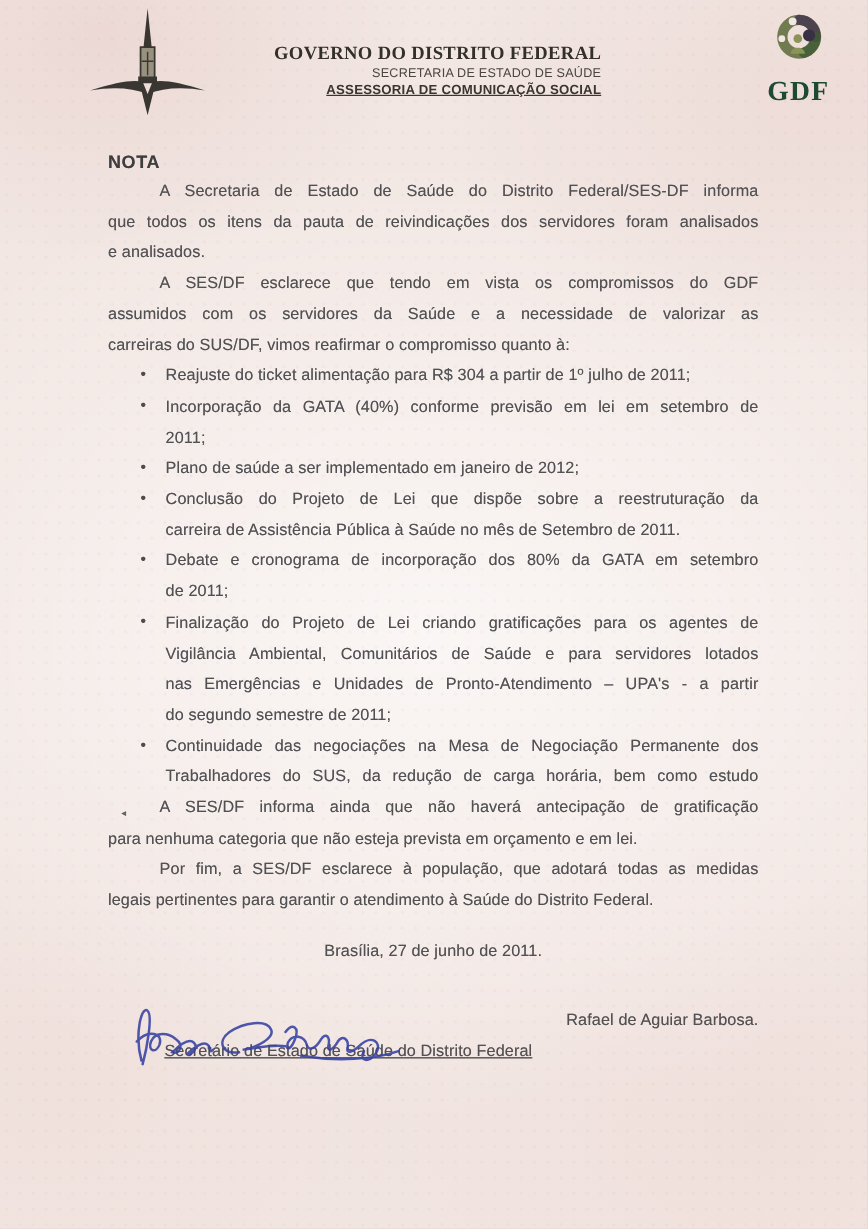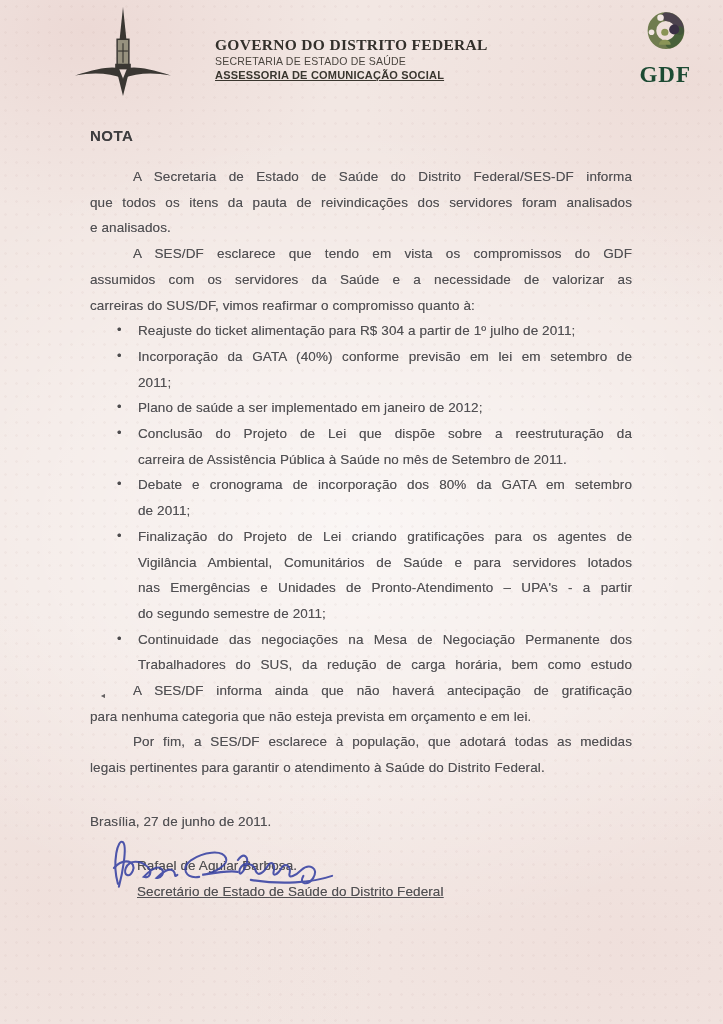--- a/index.html
+++ b/index.html
@@ -17,22 +17,22 @@
       radial-gradient(ellipse 760px 560px at 50% 52%, rgba(255,255,255,.65), transparent 72%),
       radial-gradient(ellipse 620px 420px at 88% 92%, rgba(236,214,210,.45), transparent 66%),
       radial-gradient(ellipse 520px 440px at 6% 88%, rgba(236,215,210,.42), transparent 66%);
     background-size:11px 13px, auto, auto, auto, auto, auto;
     font-family:"Liberation Sans", sans-serif;
     color:#515053;
   }
   
   .monument{position:absolute;left:74px;top:6px;}
   .org-block{
-    position:absolute;left:215px;top:36px;width:300px;
-    text-align:left;color:#3a362f;
+    position:absolute;left:201px;top:36px;width:300px;
+    text-align:right;color:#3a362f;
   }
   .org-name{
     font-family:"Liberation Serif", serif;
     font-weight:bold;font-size:15.5px;letter-spacing:.3px;
     color:#33302b;line-height:17px;
   }
   .org-dept{font-size:10.5px;letter-spacing:.2px;color:#4a453f;line-height:14px;margin-top:1px;}
   .org-unit{font-size:11px;font-weight:bold;letter-spacing:.2px;color:#3a362f;line-height:14px;text-decoration:underline;}
   .gdf-block{position:absolute;left:601px;top:8px;width:90px;text-align:right;}
   .gdf-label{
@@ -41,41 +41,41 @@
     color:#1c4a33;line-height:24px;margin-top:1px;
   }
   
   .doc-body{
     position:absolute;left:90px;top:126px;width:542px;
     font-size:13.5px;letter-spacing:.1px;
     text-shadow:0 0 .4px rgba(81,80,83,.55);
   }
   .doc-title{
     font-weight:bold;font-size:15px;letter-spacing:.5px;
-    color:#3e3d3f;line-height:20px;margin-bottom:18px;
+    color:#3e3d3f;line-height:20px;
   }
   .line{
     line-height:25.7px;
     text-align:justify;text-align-last:justify;
     hyphens:none;
   }
   .line.last{text-align-last:left;}
   .paragraph{position:relative;}
   .paragraph.indent > .line.first{padding-left:43px;}
   .paragraph .lead-marker{
     position:absolute;left:11px;top:5px;
     font-size:8px;color:#4c4b4d;opacity:.85;
   }
   .bullet-item{position:relative;padding-left:48px;}
   .bullet-item .lead-marker{
     position:absolute;left:27px;top:-1px;
     font-size:13px;color:#4c4b4d;
   }
-  .date-line{margin-top:28px;text-align:left;line-height:26px;}
-  .sig-name{margin-top:18px;padding-left:47px;line-height:26px;}
+  .date-line{margin-top:17px;text-align:center;line-height:26px;}
+  .sig-name{margin-top:31px;padding-left:47px;line-height:26px;text-align:right;}
   .sig-role{padding-left:47px;line-height:26px;text-decoration:underline;}
   .signature-svg{position:absolute;left:104px;top:832px;pointer-events:none;}
 </style>
 </head>
 <body>
 
 <div class="page">
 
   <div class="monument">
     <svg viewBox="0 0 100 94" width="98" height="92" aria-hidden="true">

